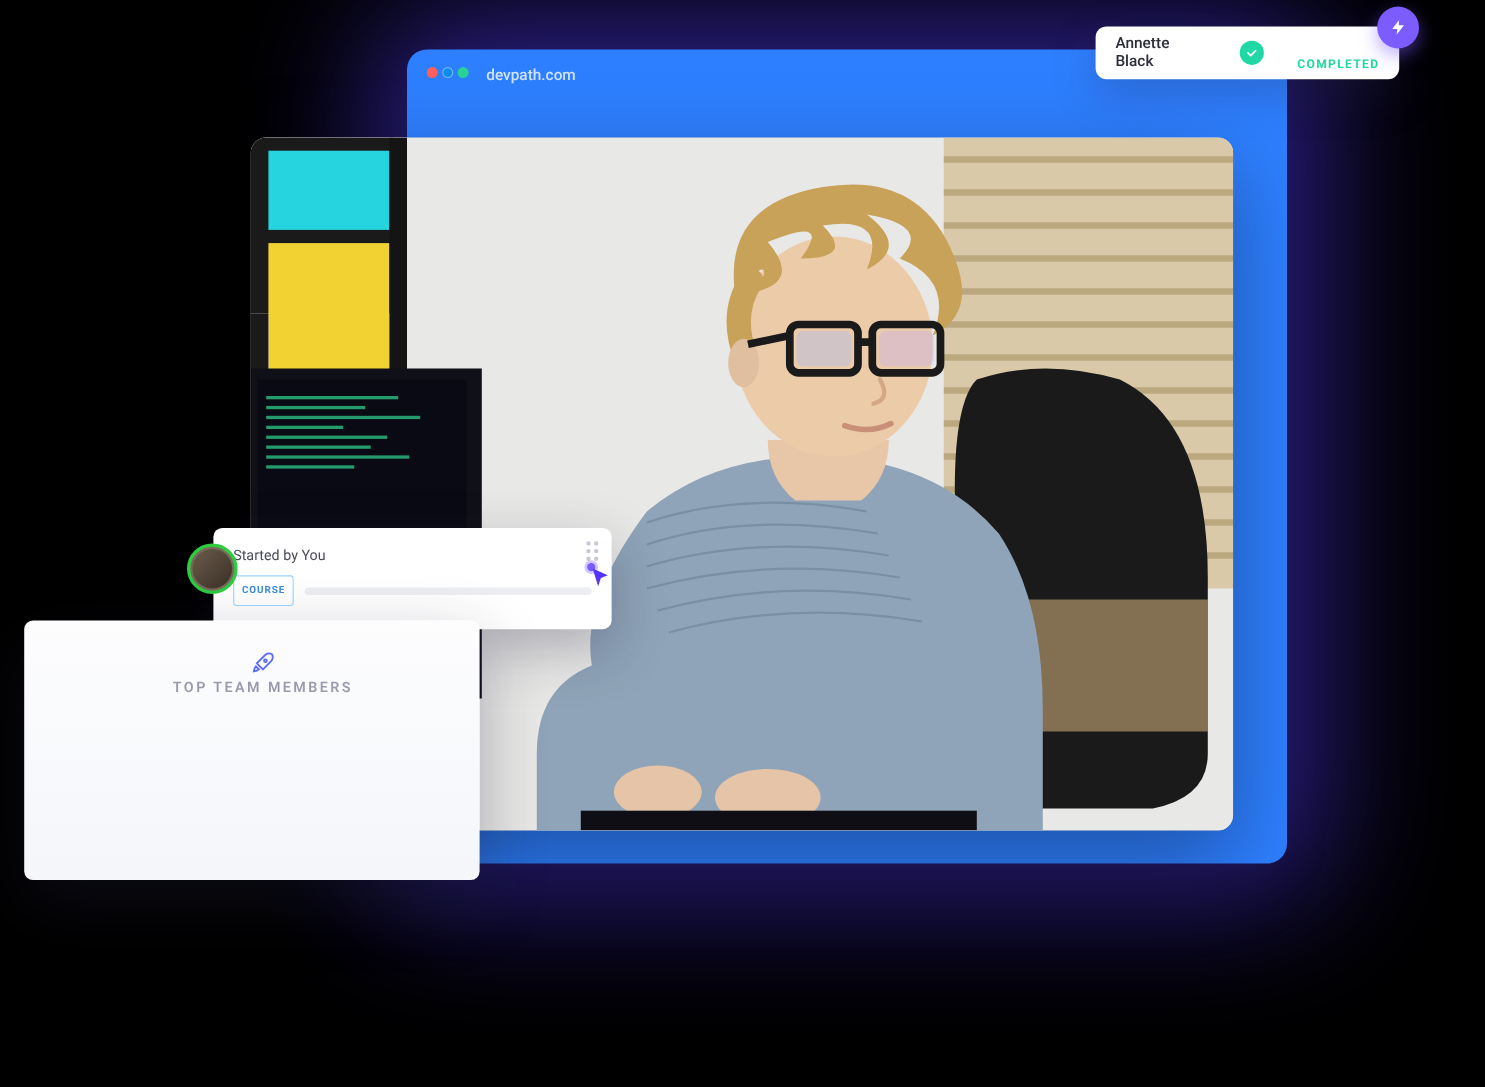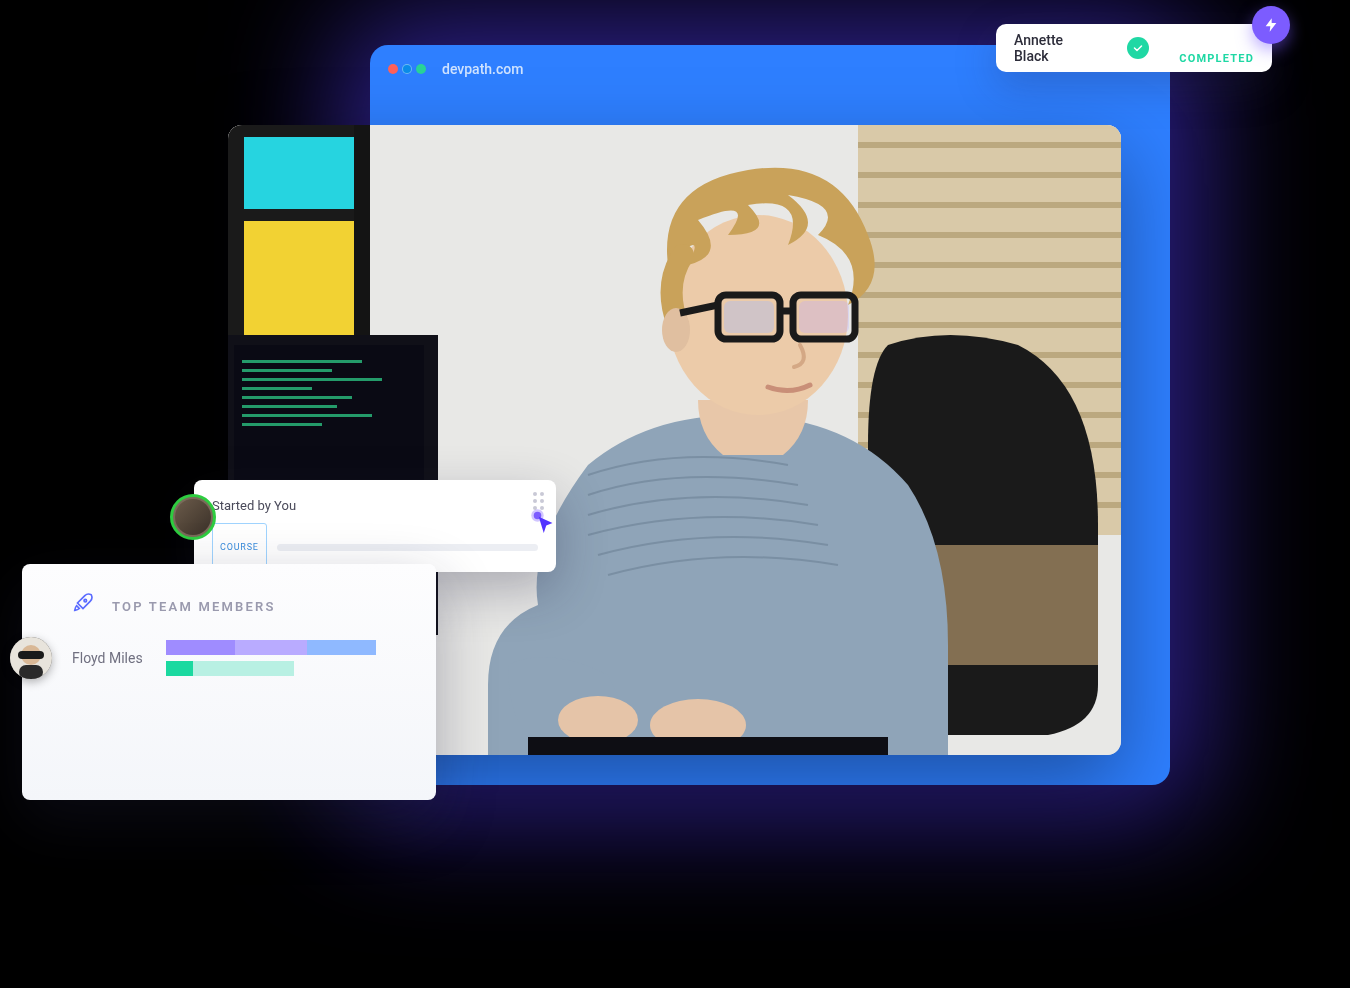--- a/index.html
+++ b/index.html
@@ -15,21 +15,21 @@
       position: absolute;
       left: 370px; top: 45px;
       width: 800px; height: 740px;
       background: #2e7fff;
       border-radius: 18px;
       box-shadow: 0 0 120px 30px rgba(83, 60, 255, 0.55);
     }
     .browser-bar {
       height: 48px;
       display: flex;
-      align-items: center;
+      align-items: flex-start;
       padding: 16px 18px;
       gap: 4px;
     }
     .dot { width: 10px; height: 10px; border-radius: 50%; }
     .dot-r { background: #ff6159; }
     .dot-y { background: #0b8ce9; border:1px solid rgba(255,255,255,0.4); }
     .dot-g { background: #29d398; }
     .url {
       margin-left: 12px;
       font-size: 14px;
@@ -97,24 +97,24 @@
       padding: 14px 18px 14px 18px;
     }
     .mentee-top { display:flex; align-items: baseline; gap: 10px; }
     .mentee-name { font-size: 15px; font-weight: 700; color: #1f1f2e; }
     .mentee-started { font-size: 13px; color: #8a8a9e; }
     .mentee-sub { font-size: 13px; color: #4a4a5a; margin-top: 4px; }
     .mentee-row { display:flex; align-items:center; gap: 10px; margin-top: 10px; }
     .course-chip {
       font-size: 9px;
       letter-spacing: 0.8px;
-      font-weight: 400;
+      font-weight: 700;
       color: #3a8dde;
       border: 1px solid #a0d4ff;
-      padding: 18px 7px;
+      padding: 8px 7px;
       border-radius: 3px;
     }
     .progress-track {
       flex: 1; height: 7px;
       background: #eceef3;
       border-radius: 4px;
     }
     .drag-dots {
       position: absolute; right: 12px; top: 12px;
       display: grid; grid-template-columns: repeat(2, 4px); gap: 3px;
@@ -140,22 +140,23 @@
     .team-panel {
       position: absolute;
       left: 22px; top: 564px;
       width: 414px; height: 236px;
       background: linear-gradient(180deg,#fdfdfe,#f4f6fa);
       border-radius: 8px;
       box-shadow: 0 22px 60px rgba(30,30,60,0.32);
       padding: 28px 30px 20px 50px;
     }
     .team-header {
-      display:flex; align-items:flex-end; gap: 18px;
+      display:flex; align-items:center; gap: 4px;
       margin-bottom: 26px;
+      flex-direction: column;
     }
     .team-header svg { width: 22px; height: 22px; }
     .team-title {
       font-size: 13px;
       letter-spacing: 2.2px;
       color: #9a9aae;
       font-weight: 600;
     }
     .member-row {
       display: flex;
@@ -318,35 +319,13 @@
   <div class="team-header">
     <svg viewBox="0 0 24 24" fill="none" stroke="#5a6bff" stroke-width="1.8">
       <path d="M5 15c-1.5 1.5-2 5-2 5s3.5-.5 5-2l-3-3z"></path>
       <path d="M14 4c3-3 7-1 7-1s2 4-1 7l-8 8-6-6 8-8z"></path>
       <circle cx="14.5" cy="9.5" r="1.4"></circle>
     </svg>
     <span class="team-title">TOP TEAM MEMBERS</span>
   </div>
 
 
-  <div class="member-row">
-    <div class="member-avatar">
-      <svg class="av-face" viewBox="0 0 42 42">
-          <rect width="42" height="42" fill="#e8e4dc"></rect>
-          <circle cx="21" cy="18" r="10" fill="#d9b896"></circle>
-          <rect x="8" y="14" width="26" height="8" rx="4" fill="#1a1a1a"></rect>
-          <rect x="9" y="28" width="24" height="14" rx="7" fill="#2a2a2a"></rect>
-        </svg>
-    </div>
-    <span class="member-name">Floyd Miles</span>
-    <div class="member-bars" id="bars-1">
-        <div class="bar-row">
-          <div class="seg" style="width: 33%; background: rgb(159, 140, 255);"></div>
-          <div class="seg" style="width: 34%; background: rgb(185, 171, 255);"></div>
-          <div class="seg" style="width: 33%; background: rgb(143, 185, 255);"></div>
-        </div>
-        <div class="bar-row">
-          <div class="seg" style="width: 13%; background: rgb(27, 217, 160);"></div>
-          <div class="seg" style="width: 48%; background: rgb(184, 240, 227);"></div>
-        </div>
-      </div>
-  </div>
 </div>
 
 </body></html>

